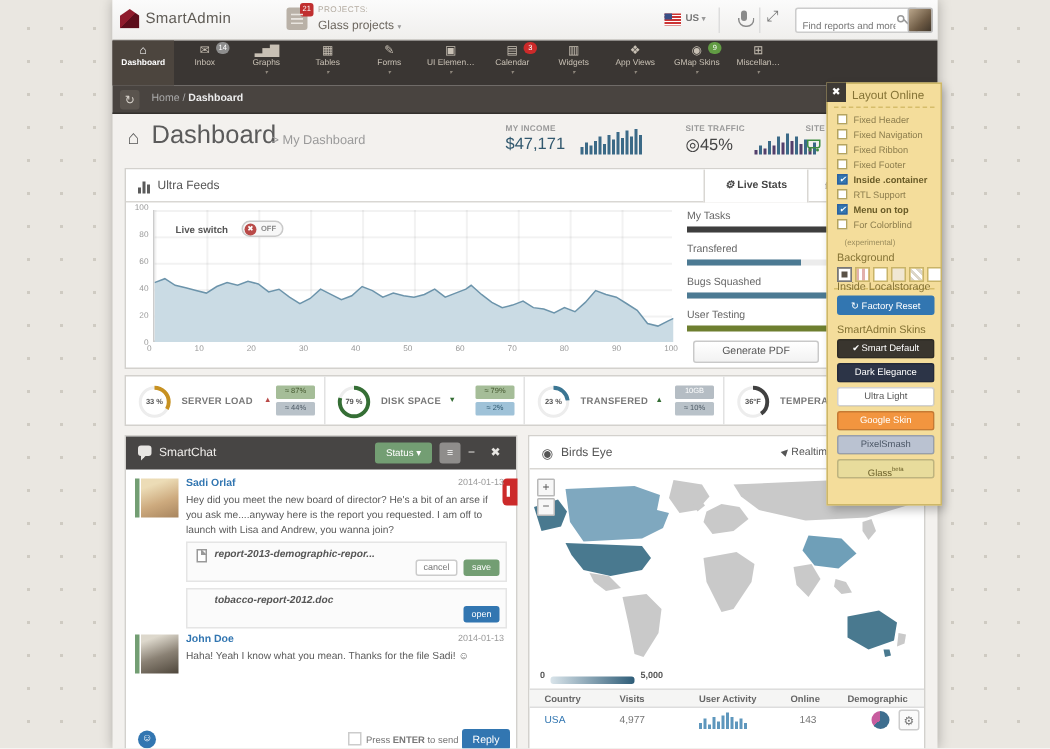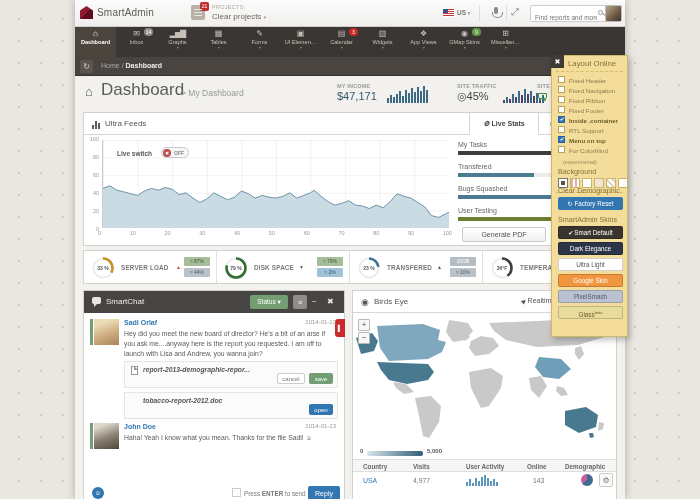--- a/index.html
+++ b/index.html
@@ -217,21 +217,21 @@
 <div class="stage">
   <div class="app">
 
     <header class="top">
       <span class="logo-mark"></span>
       <span class="logo-text">SmartAdmin</span>
       <span class="proj-icon">
           <i class="proj-badge">21</i>
         </span>
       <span class="proj-lab">PROJECTS:</span>
-      <span class="proj-val"><span>Clear projects</span> <i class="caret">▾</i></span>
+      <span class="proj-val"><span>Glass projects</span> <i class="caret">▾</i></span>
       <span class="flag"></span>
       <span class="locale"><span>US</span> <i class="caret">▾</i></span>
       <span class="hsep" style="left:404px"></span>
       <span class="mic"></span>
       <span class="hsep" style="left:431px"></span>
       <span class="expand">⤢</span>
       <span class="search">
         <input type="text" placeholder="Find reports and more" style="">
         <i class="mag"></i>
       </span>
@@ -614,21 +614,21 @@
 
     <span class="lo-sect" style="top:111px">Background</span>
     <span class="sw sw1" style="left:6px"></span>
     <span class="sw sw2" style="left:18px"></span>
     <span class="sw sw3" style="left:30px"></span>
     <span class="sw sw4" style="left:42px"></span>
     <span class="sw sw5" style="left:54px"></span>
     <span class="sw sw3" style="left:66px"></span>
 
     <span class="lo-hr" style="top:136px"></span>
-    <span class="lo-sect" style="top:130px">Clear Demographic</span>
+    <span class="lo-sect" style="top:130px">Inside Localstorage</span>
     <button class="fr-btn"><i style="font-style:normal">↻</i> <span>Factory Reset</span></button>
 
     <span class="lo-sect" style="top:159px">SmartAdmin Skins</span>
     <button class="skin-btn" style="top: 170px; background: rgb(57, 53, 46); color: rgb(255, 255, 255);"><i class="skin-check">✔</i><span>Smart Default</span></button>
     <button class="skin-btn" style="top: 186px; background: rgb(44, 52, 71); color: rgb(255, 255, 255);"><span>Dark Elegance</span></button>
     <button class="skin-btn" style="top: 202px; background: rgb(255, 255, 255); color: rgb(85, 85, 85);"><span>Ultra Light</span></button>
     <button class="skin-btn" style="top: 218px; background: rgb(242, 149, 63); color: rgb(255, 255, 255);"><span>Google Skin</span></button>
     <button class="skin-btn" style="top: 234px; background: rgb(186, 194, 209); color: rgb(76, 87, 102);"><span>PixelSmash</span></button>
     <button class="skin-btn" style="top: 250px; background: rgb(232, 220, 156); color: rgb(107, 96, 41);"><span>Glass</span><sup>beta</sup></button>
   </aside>

